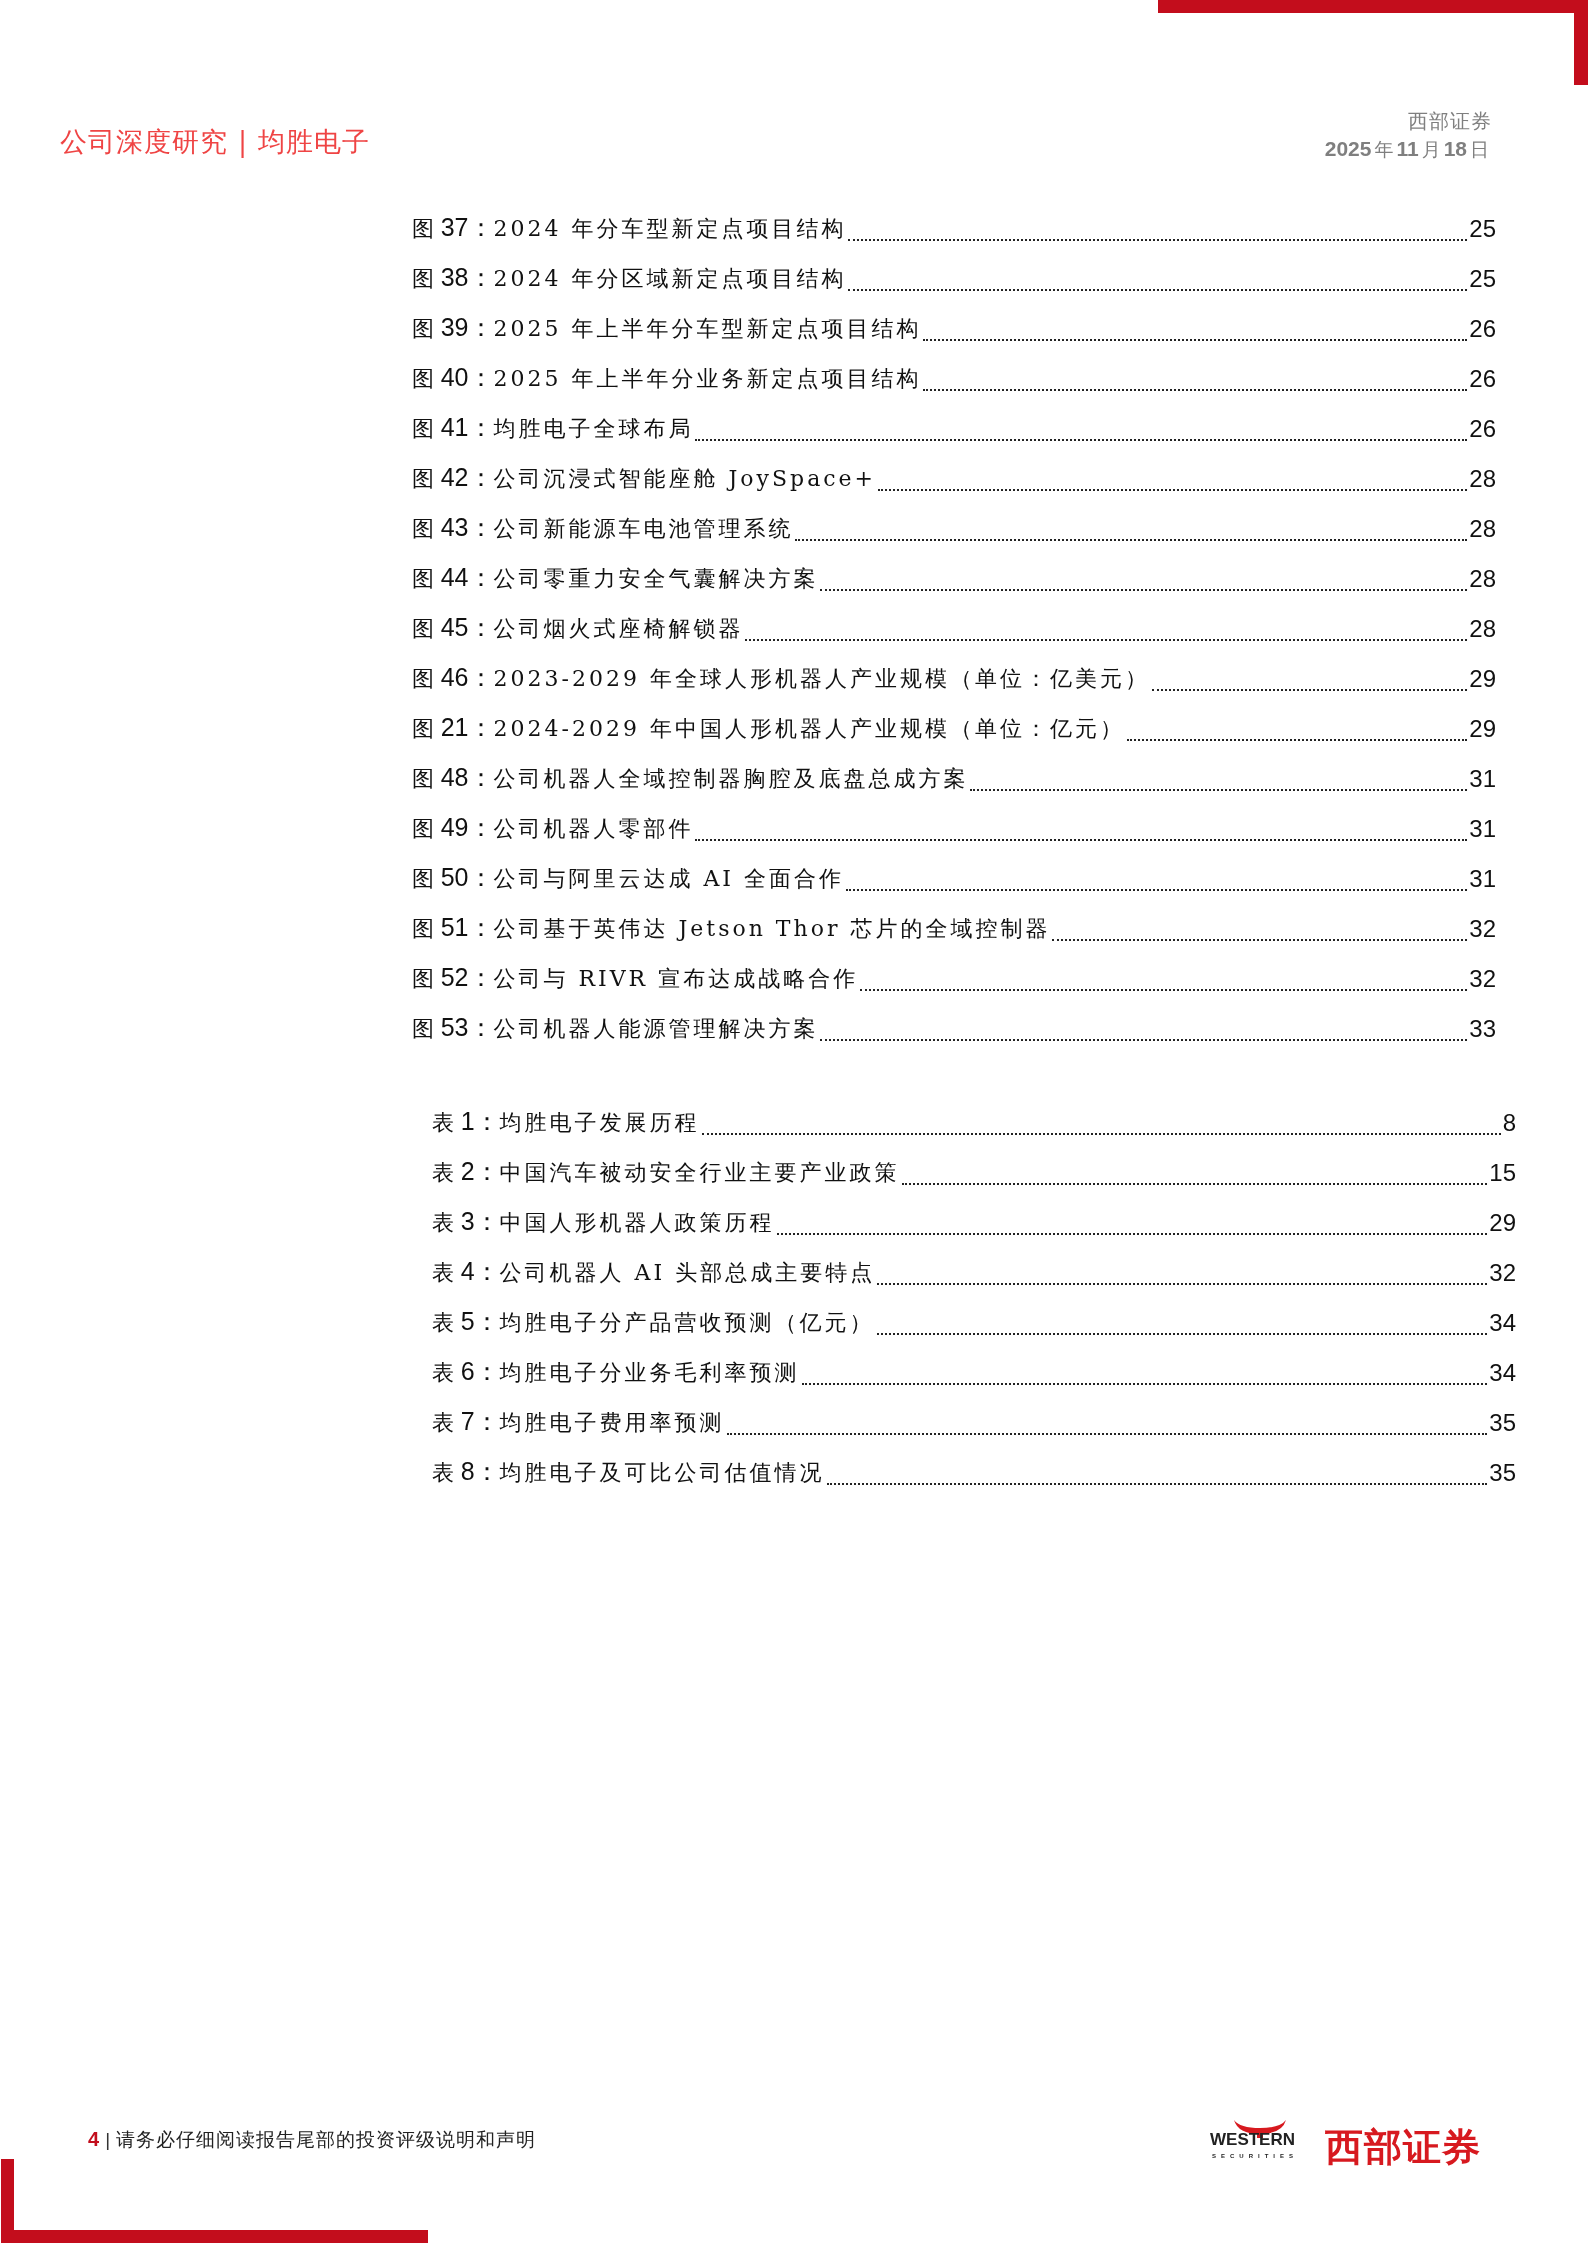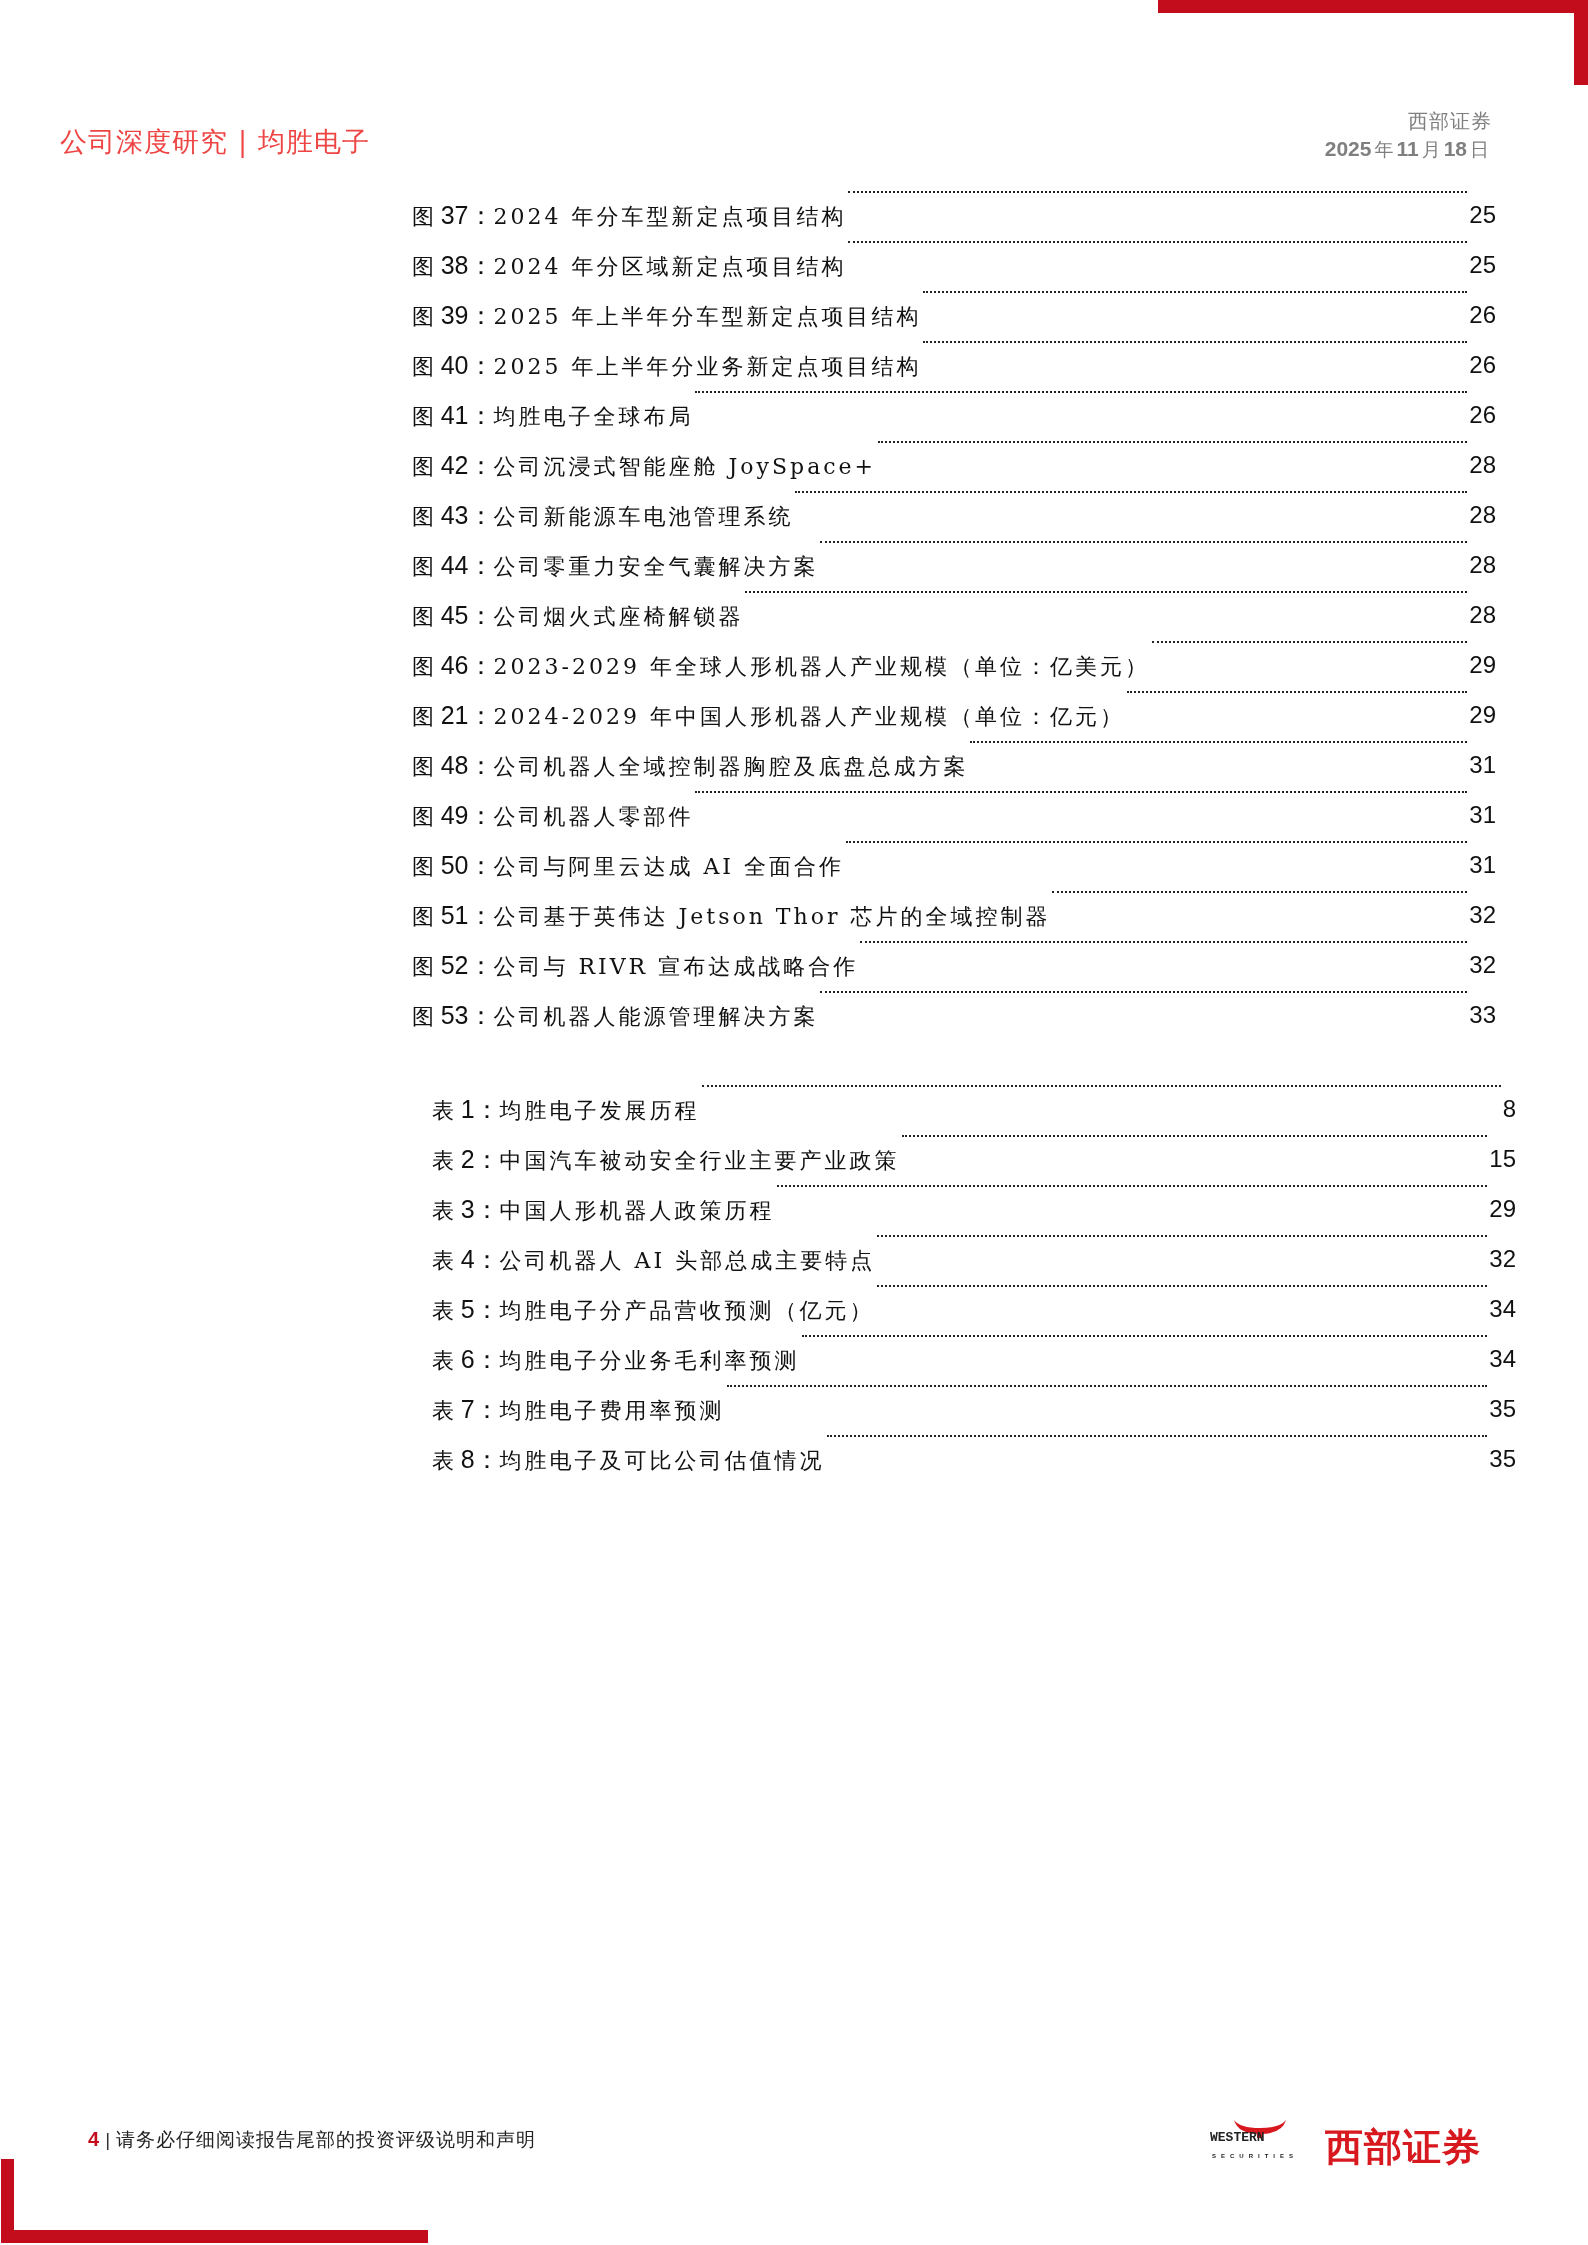--- a/index.html
+++ b/index.html
@@ -16,35 +16,35 @@
               font-family: "DejaVu Serif", "Liberation Serif", serif; letter-spacing: 1px; white-space: nowrap; }
   .hdr-left .sep { display: inline-block; margin: 0 10px; }
   .hdr-right { position: absolute; right: 96px; top: 108px; text-align: right; color: #7f7f7f; }
   .hdr-right .brand { font-size: 20px; font-family: "DejaVu Serif", serif; letter-spacing: 1px; line-height: 26px; }
   .hdr-right .date { font-size: 21px; font-weight: bold; line-height: 30px; }
   .hdr-right .date .cn { font-weight: normal; font-family: "DejaVu Serif", serif; font-size: 19px; margin: 0 3px; }
 
   .toc { position: absolute; left: 412px; width: 1084px; }
   .toc-figs { top: 197px; }
   .toc-tabs { top: 1091px; margin-left: 20px; }
-  .toc-row { display: flex; align-items: flex-start; height: 50px; line-height: 36px; font-size: 24px; }
+  .toc-row { display: flex; align-items: flex-end; height: 50px; line-height: 36px; font-size: 24px; }
   .toc-row .label { white-space: nowrap; flex: 0 0 auto; }
   .toc-row .label .pre { font-family: "DejaVu Serif", serif; font-size: 22px; }
   .toc-row .label .num { font-size: 25px; }
   .toc-row .label .title { font-family: "DejaVu Serif", serif; font-size: 22px; letter-spacing: 3px; }
   .toc-row .dots { flex: 1 1 auto; border-bottom: 2px dotted #222; margin: 0 2px; transform: translateY(-6px); min-width: 20px; }
   .toc-row .page { flex: 0 0 auto; font-size: 24px; text-align: right; }
 
   .footer { position: absolute; left: 88px; top: 2127px; font-size: 19px; white-space: nowrap; color: #222; }
   .footer .pg { color: #c30d1c; font-weight: bold; font-size: 20px; }
   .footer .bar-sep { margin: 0 6px; color: #333; }
   .footer .note { font-family: "DejaVu Serif", serif; letter-spacing: 1px; text-align: right; }
 
   .logo { position: absolute; left: 1210px; top: 2118px; width: 282px; height: 50px; }
-  .logo .en { position: absolute; left: 0; top: 12px; font-weight: 900; font-size: 13px; color: #222; letter-spacing: 0px; font-family: Liberation Mono, monospace; }
+  .logo .en { position: absolute; left: 0; top: 12px; font-weight: 900; font-size: 17px; color: #222; letter-spacing: 0px; font-family: Liberation Sans, sans-serif; }
   .logo .en-sub { position: absolute; left: 2px; top: 35px; font-size: 6px; letter-spacing: 5px; color: #222; font-weight: bold; }
   .logo .horns { position: absolute; left: 22px; top: 0px; width: 56px; height: 20px; }
   .logo .cn { position: absolute; left: 115px; top: 4px; font-size: 38px; font-weight: 900; color: #d7191f; letter-spacing: 1px; font-family: "DejaVu Sans", sans-serif; }
 </style>
 </head>
 <body>
 
 <div class="bar top-h"></div>
 <div class="bar top-v"></div>
 <div class="bar bot-v"></div>

